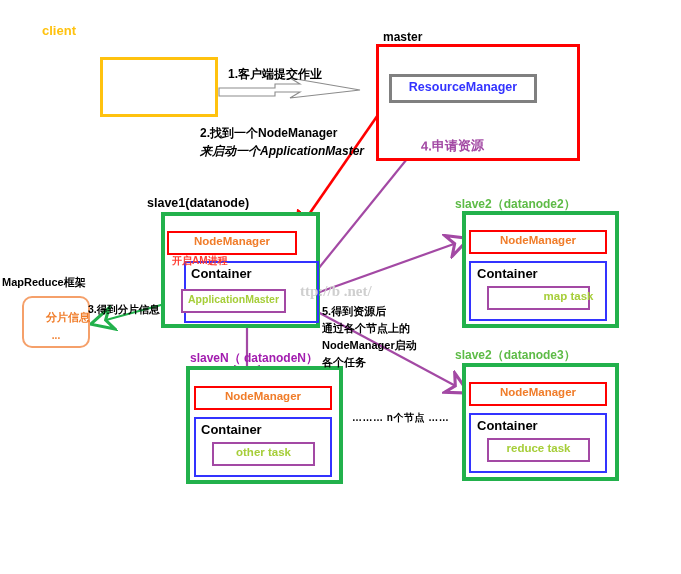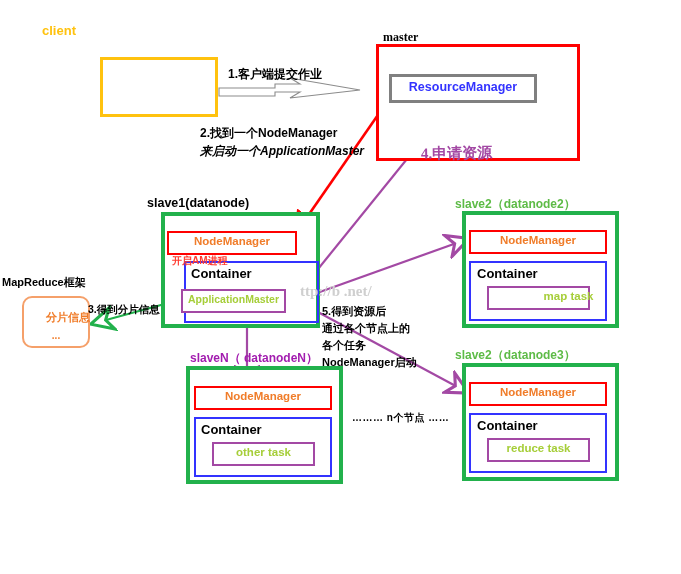--- a/index.html
+++ b/index.html
@@ -14,21 +14,21 @@
   
   .box{position:absolute;box-sizing:border-box;background:transparent;}
   .lbl{position:absolute;white-space:nowrap;font-weight:bold;}
 
   
   #client-box{left:100px;top:57px;width:118px;height:60px;border:3px solid #FFC20E;background:#fff;}
   #client-label{left:0;top:0;width:118px;height:60px;display:flex;align-items:center;justify-content:center;
      color:#FFC20E;font-size:13px;font-weight:bold;position:absolute;}
 
   
-  #master-title{left:383px;top:30px;font-size:12px;color:#000;font-family:Liberation Serif, serif;}
+  #master-title{left:383px;top:30px;font-size:12px;color:#000;}
   #master-box{left:376px;top:44px;width:204px;height:117px;border:3px solid #FF0000;background:#fff;}
   #rm-box{left:389px;top:74px;width:148px;height:29px;border:3px solid #808080;background:#fff;}
   #rm-label{left:389px;top:80px;width:148px;text-align:center;color:#3333FF;font-size:12.5px;}
 
   
   #slave1-title{left:147px;top:196px;font-size:12.5px;color:#000;}
   #slave1-box{left:161px;top:212px;width:159px;height:116px;border:4px solid #22B14C;background:#fff;}
   #s1-nm{left:167px;top:231px;width:130px;height:24px;border:2px solid #FF0000;background:#fff;}
   #s1-nm-label{left:167px;top:235px;width:130px;text-align:center;color:#F07C29;font-size:11.5px;}
   #s1-cont{left:184px;top:261px;width:135px;height:62px;border:2px solid #3333FF;background:transparent;}
@@ -71,21 +71,21 @@
   #s3-nm-label{left:469px;top:386px;width:138px;text-align:center;color:#F07C29;font-size:11.5px;}
   #s3-cont{left:469px;top:413px;width:138px;height:60px;border:2px solid #3333FF;}
   #s3-cont-label{left:477px;top:418px;color:#000;font-size:13px;}
   #s3-task{left:487px;top:438px;width:103px;height:24px;border:2px solid #A349A4;background:#fff;}
   #s3-task-label{left:487px;top:442px;width:103px;text-align:center;color:#A6CE39;font-size:11.5px;}
 
   
   #step1{left:228px;top:66px;font-size:12px;color:#000;}
   #step2a{left:200px;top:125px;font-size:12px;color:#000;}
   #step2b{left:200px;top:143px;font-size:12px;color:#000;font-style:italic;}
-  #step4{left:421px;top:144px;font-size:15px;color:#A349A4;transform:rotate(-1deg);font-family:Liberation Serif, serif;}
+  #step4{left:421px;top:137px;font-size:13px;color:#A349A4;transform:rotate(-1deg);}
   #step5{font-size:11px;color:#000;left:322px;top:291px;line-height:17px;margin-top:12px;}
   #step5 div{white-space:nowrap;}
   #nnodes{left:352px;top:411px;font-size:10px;color:#000;letter-spacing:0.5px;}
   #watermark{left:300px;top:283px;font-size:15px;color:#cfcfcf;font-family:"Liberation Serif",serif;}
 </style>
 </head>
 <body>
 
 <div class="stage">
 
@@ -198,19 +198,19 @@
   <div class="lbl" id="s3-task-label">reduce task</div>
 
   <div class="lbl" id="step1">1.客户端提交作业</div>
   <div class="lbl" id="step2a">2.找到一个NodeManager</div>
   <div class="lbl" id="step2b">来启动一个ApplicationMaster</div>
   <div class="lbl" id="step3">3.得到分片信息</div>
   <div class="lbl" id="step4">4.申请资源</div>
   <div class="lbl" id="step5">
     <div>5.得到资源后</div>
     <div>通过各个节点上的</div>
+    <div>NodeManager启动</div>
     <div>各个任务</div>
-    <div>NodeManager启动</div>
   </div>
   <div class="lbl" id="nnodes">……… n个节点  ……</div>
 
   <div class="lbl" id="watermark">ttp://b            .net/</div>
 </div>
 
 </body></html>

